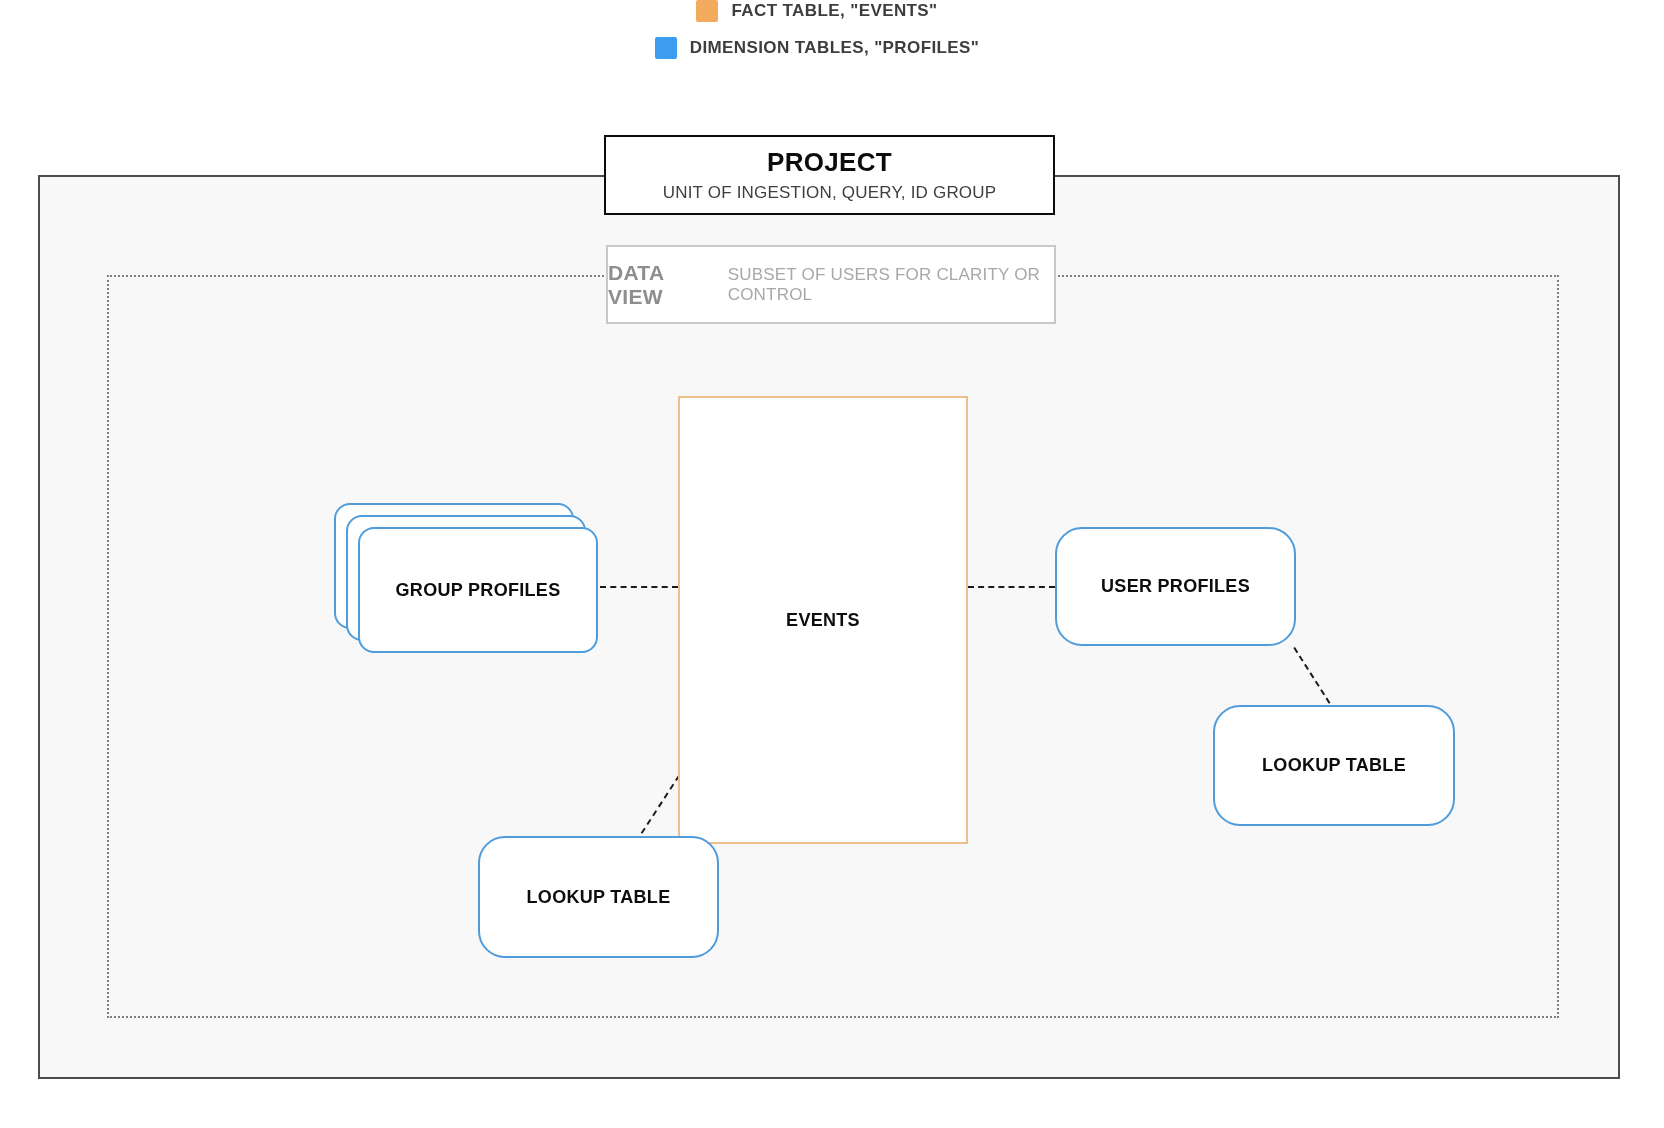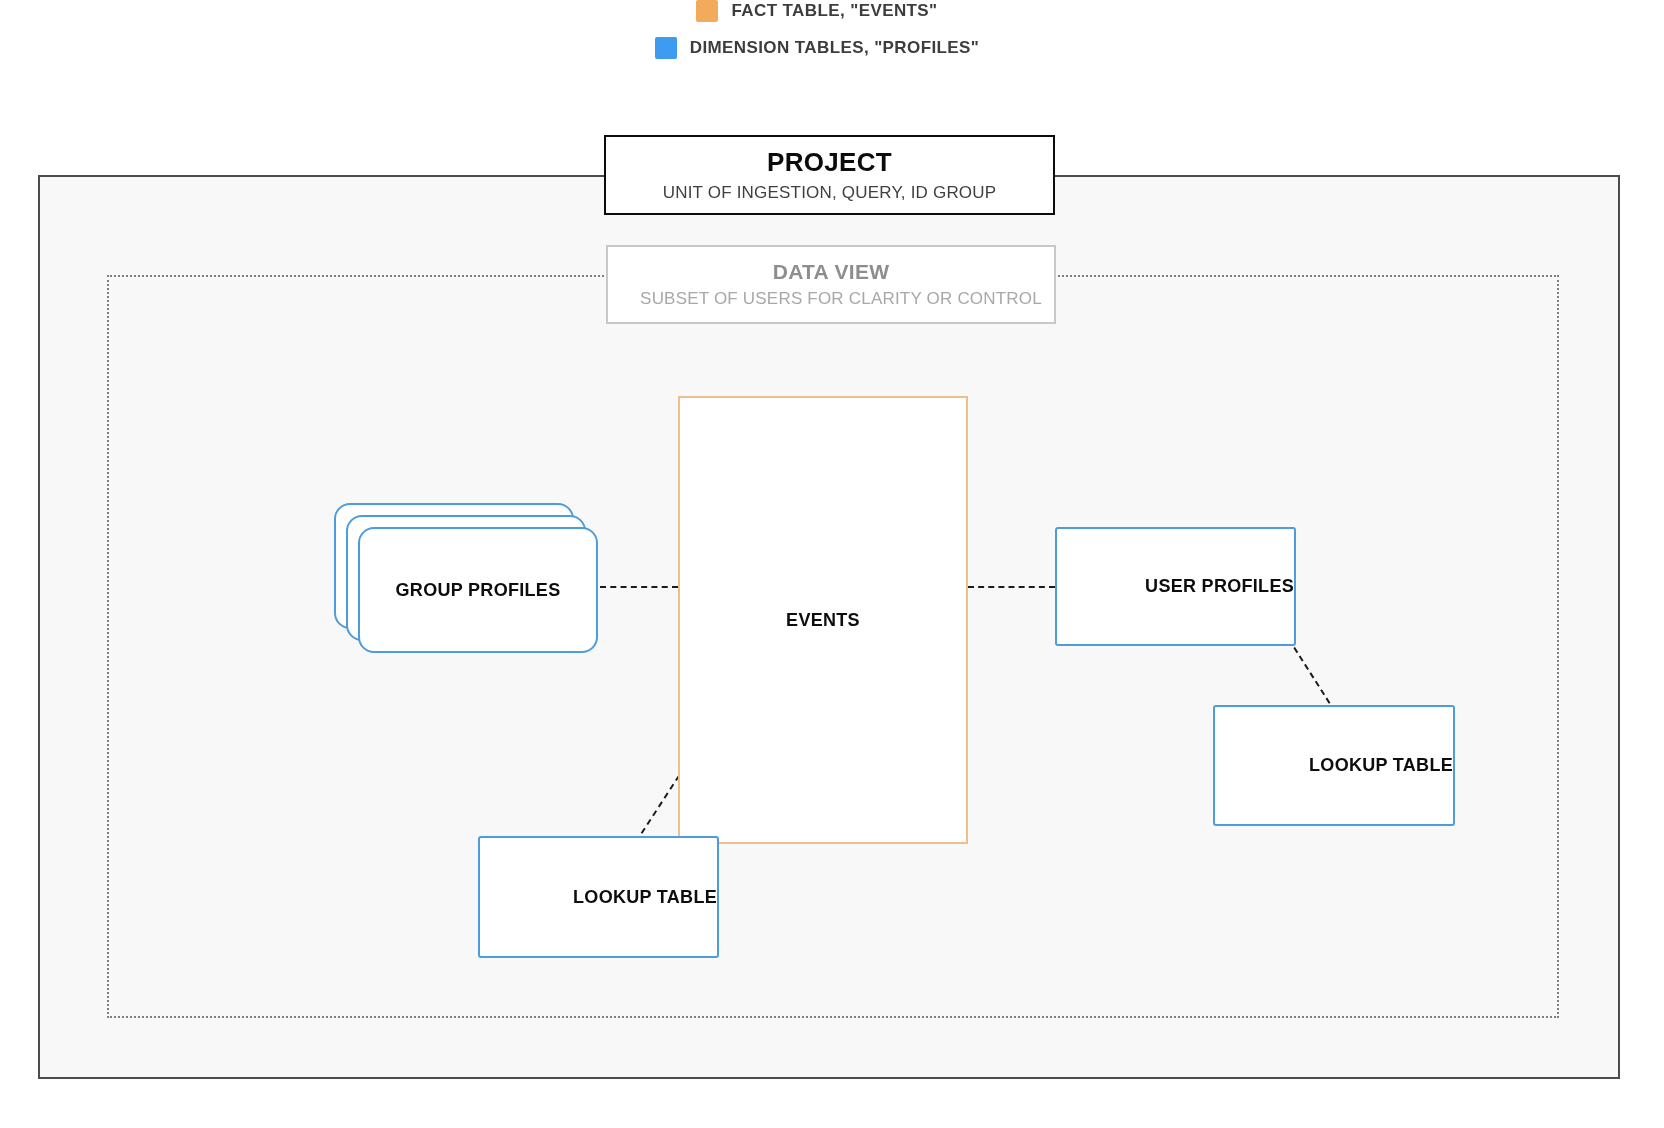--- a/index.html
+++ b/index.html
@@ -29,21 +29,21 @@
     position: absolute; left: 604px; top: 135px; width: 451px; height: 80px;
     background: #ffffff; border: 2px solid #0c0c0c; z-index: 5;
     display: flex; flex-direction: column; align-items: center; justify-content: center; gap: 5px;
   }
   .project-title { font-size: 26px; font-weight: 700; color: #0c0c0c; letter-spacing: 0.3px; }
   .project-subtitle { font-size: 17px; font-weight: 400; color: #3f3f3f; letter-spacing: 0.2px; }
 
   .data-view-box {
     position: absolute; left: 606px; top: 245px; width: 450px; height: 79px;
     background: #ffffff; border: 2px solid #c8c8c8; z-index: 5;
-    display: flex; flex-direction: column; align-items: center; justify-content: center; gap: 5px;
+    display: flex; flex-direction: row; align-items: center; justify-content: center; gap: 5px;
   }
   .data-view-title { font-size: 21px; font-weight: 700; color: #8e8e8e; letter-spacing: 0.3px; }
   .data-view-subtitle { font-size: 17px; font-weight: 400; color: #a8a8a8; letter-spacing: 0.2px; margin-left: 20px; }
 
   
   .outer-container {
     position: absolute; left: 38px; top: 175px; width: 1582px; height: 904px;
     border: 2px solid #4c4c4c; background: #f8f8f8; z-index: 1;
   }
   .dotted-region {
@@ -56,21 +56,21 @@
     position: absolute; z-index: 4; background: #ffffff;
     display: flex; align-items: center; justify-content: center;
   }
   .node-label {
     font-size: 18px; font-weight: 700; color: #0d0d0d; letter-spacing: 0.3px; text-align: center;
   }
   .events-node {
     left: 678px; top: 396px; width: 290px; height: 448px;
     border: 2px solid #ECBF8C;
   }
-  .dim-node { border: 2px solid #4E9CDC; border-radius: 3px; justify-content: flex-end; }
+  .dim-node { border: 2px solid #4E9CDC; border-radius: 27px; }
   .user-profiles-node  { left: 1055px; top: 527px; width: 241px; height: 119px; }
   .lookup-right-node   { left: 1213px; top: 705px; width: 242px; height: 121px; }
   .lookup-bottom-node  { left: 478px;  top: 836px; width: 241px; height: 122px; }
 
   
   .group-card {
     position: absolute; width: 240px; height: 126px;
     border: 2px solid #4E9CDC; border-radius: 16px; background: #ffffff;
   }
   .group-back2 { left: 334px; top: 503px; z-index: 3; }

